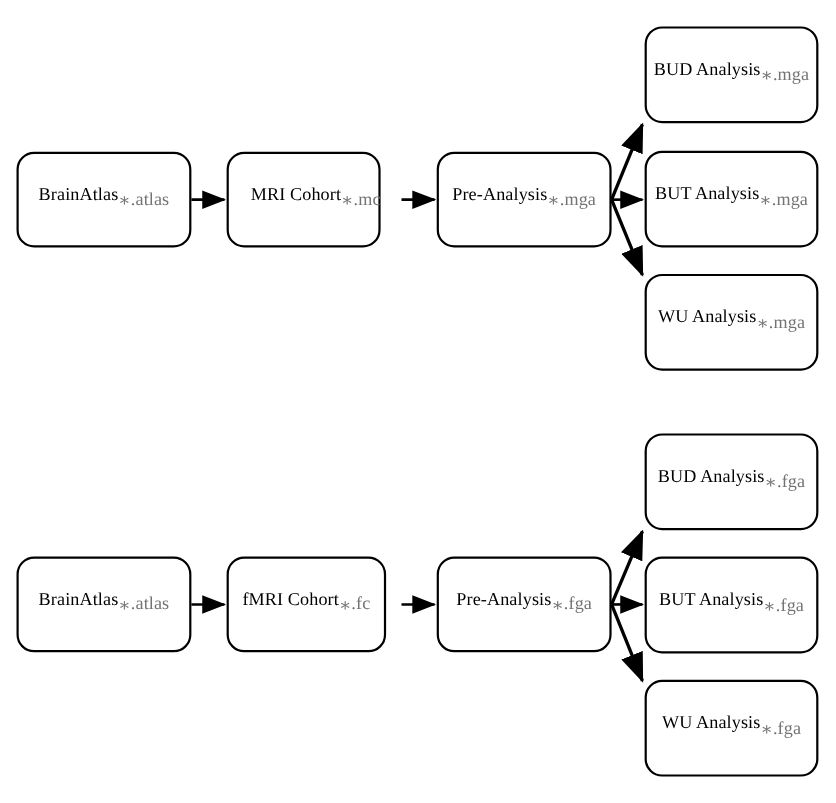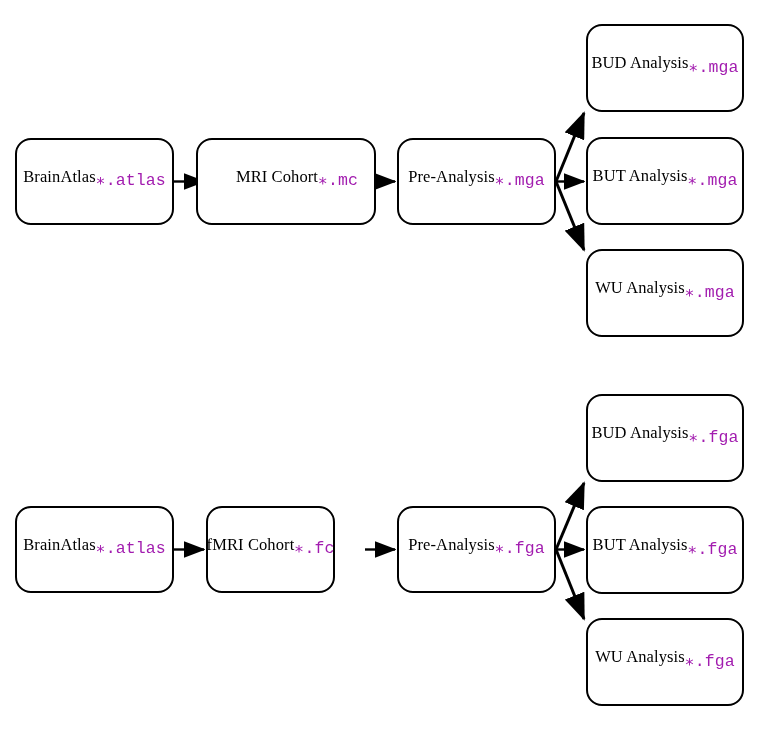--- a/index.html
+++ b/index.html
@@ -37,24 +37,23 @@
   }
   .node-title {
     font-size: 16.5px;
     color: #000000;
     letter-spacing: 0.1px;
     white-space: nowrap;
     margin-bottom: 9px;
   }
   .node-ext {
     font-size: 16.5px;
-    color: #a21caf;
+    color: #737373;
     white-space: nowrap;
     letter-spacing: 0.1px;
-    font-family: Liberation Mono, monospace;
   }
   .ast {
     font-size: 16.5px;
     position: relative;
     top: 1px;
   }
 </style>
 </head>
 <body>
 
@@ -82,21 +81,21 @@
       <line x1="556" y1="549.5" x2="584" y2="549.5" stroke="#000000" stroke-width="2.4" marker-end="url(#arrowhead)"></line>
       <line x1="556" y1="549.5" x2="584" y2="619" stroke="#000000" stroke-width="3.0" marker-end="url(#arrowhead)"></line>
     </g>
   </svg>
 
   <div class="node-box" style="left:15px; top:138px; width:159px; height:87px;">
     <div class="node-title">BrainAtlas</div>
     <div class="node-ext"><span class="ast">∗</span>.atlas</div>
   </div>
 
-  <div class="node-box" style="left:196px; top:138px; width:180px; height:87px;padding-left:22px;">
+  <div class="node-box" style="left:206px; top:138px; width:140px; height:87px;padding-left:22px;">
     <div class="node-title">MRI Cohort</div>
     <div class="node-ext"><span class="ast">∗</span>.mc</div>
   </div>
 
   <div class="node-box" style="left:397px; top:138px; width:159px; height:87px;">
     <div class="node-title">Pre-Analysis</div>
     <div class="node-ext"><span class="ast">∗</span>.mga</div>
   </div>
 
   <div class="node-box" style="left:586px; top:24px; width:158px; height:88px;">
@@ -112,21 +111,21 @@
   <div class="node-box" style="left:586px; top:249px; width:158px; height:88px;">
     <div class="node-title">WU Analysis</div>
     <div class="node-ext"><span class="ast">∗</span>.mga</div>
   </div>
 
   <div class="node-box" style="left:15px; top:506px; width:159px; height:87px;">
     <div class="node-title">BrainAtlas</div>
     <div class="node-ext"><span class="ast">∗</span>.atlas</div>
   </div>
 
-  <div class="node-box" style="left:206px; top:506px; width:129px; height:87px;">
+  <div class="node-box" style="left:206px; top:506px; width:145px; height:87px;">
     <div class="node-title">fMRI Cohort</div>
     <div class="node-ext"><span class="ast">∗</span>.fc</div>
   </div>
 
   <div class="node-box" style="left:397px; top:506px; width:159px; height:87px;">
     <div class="node-title">Pre-Analysis</div>
     <div class="node-ext"><span class="ast">∗</span>.fga</div>
   </div>
 
   <div class="node-box" style="left:586px; top:394px; width:158px; height:88px;">

